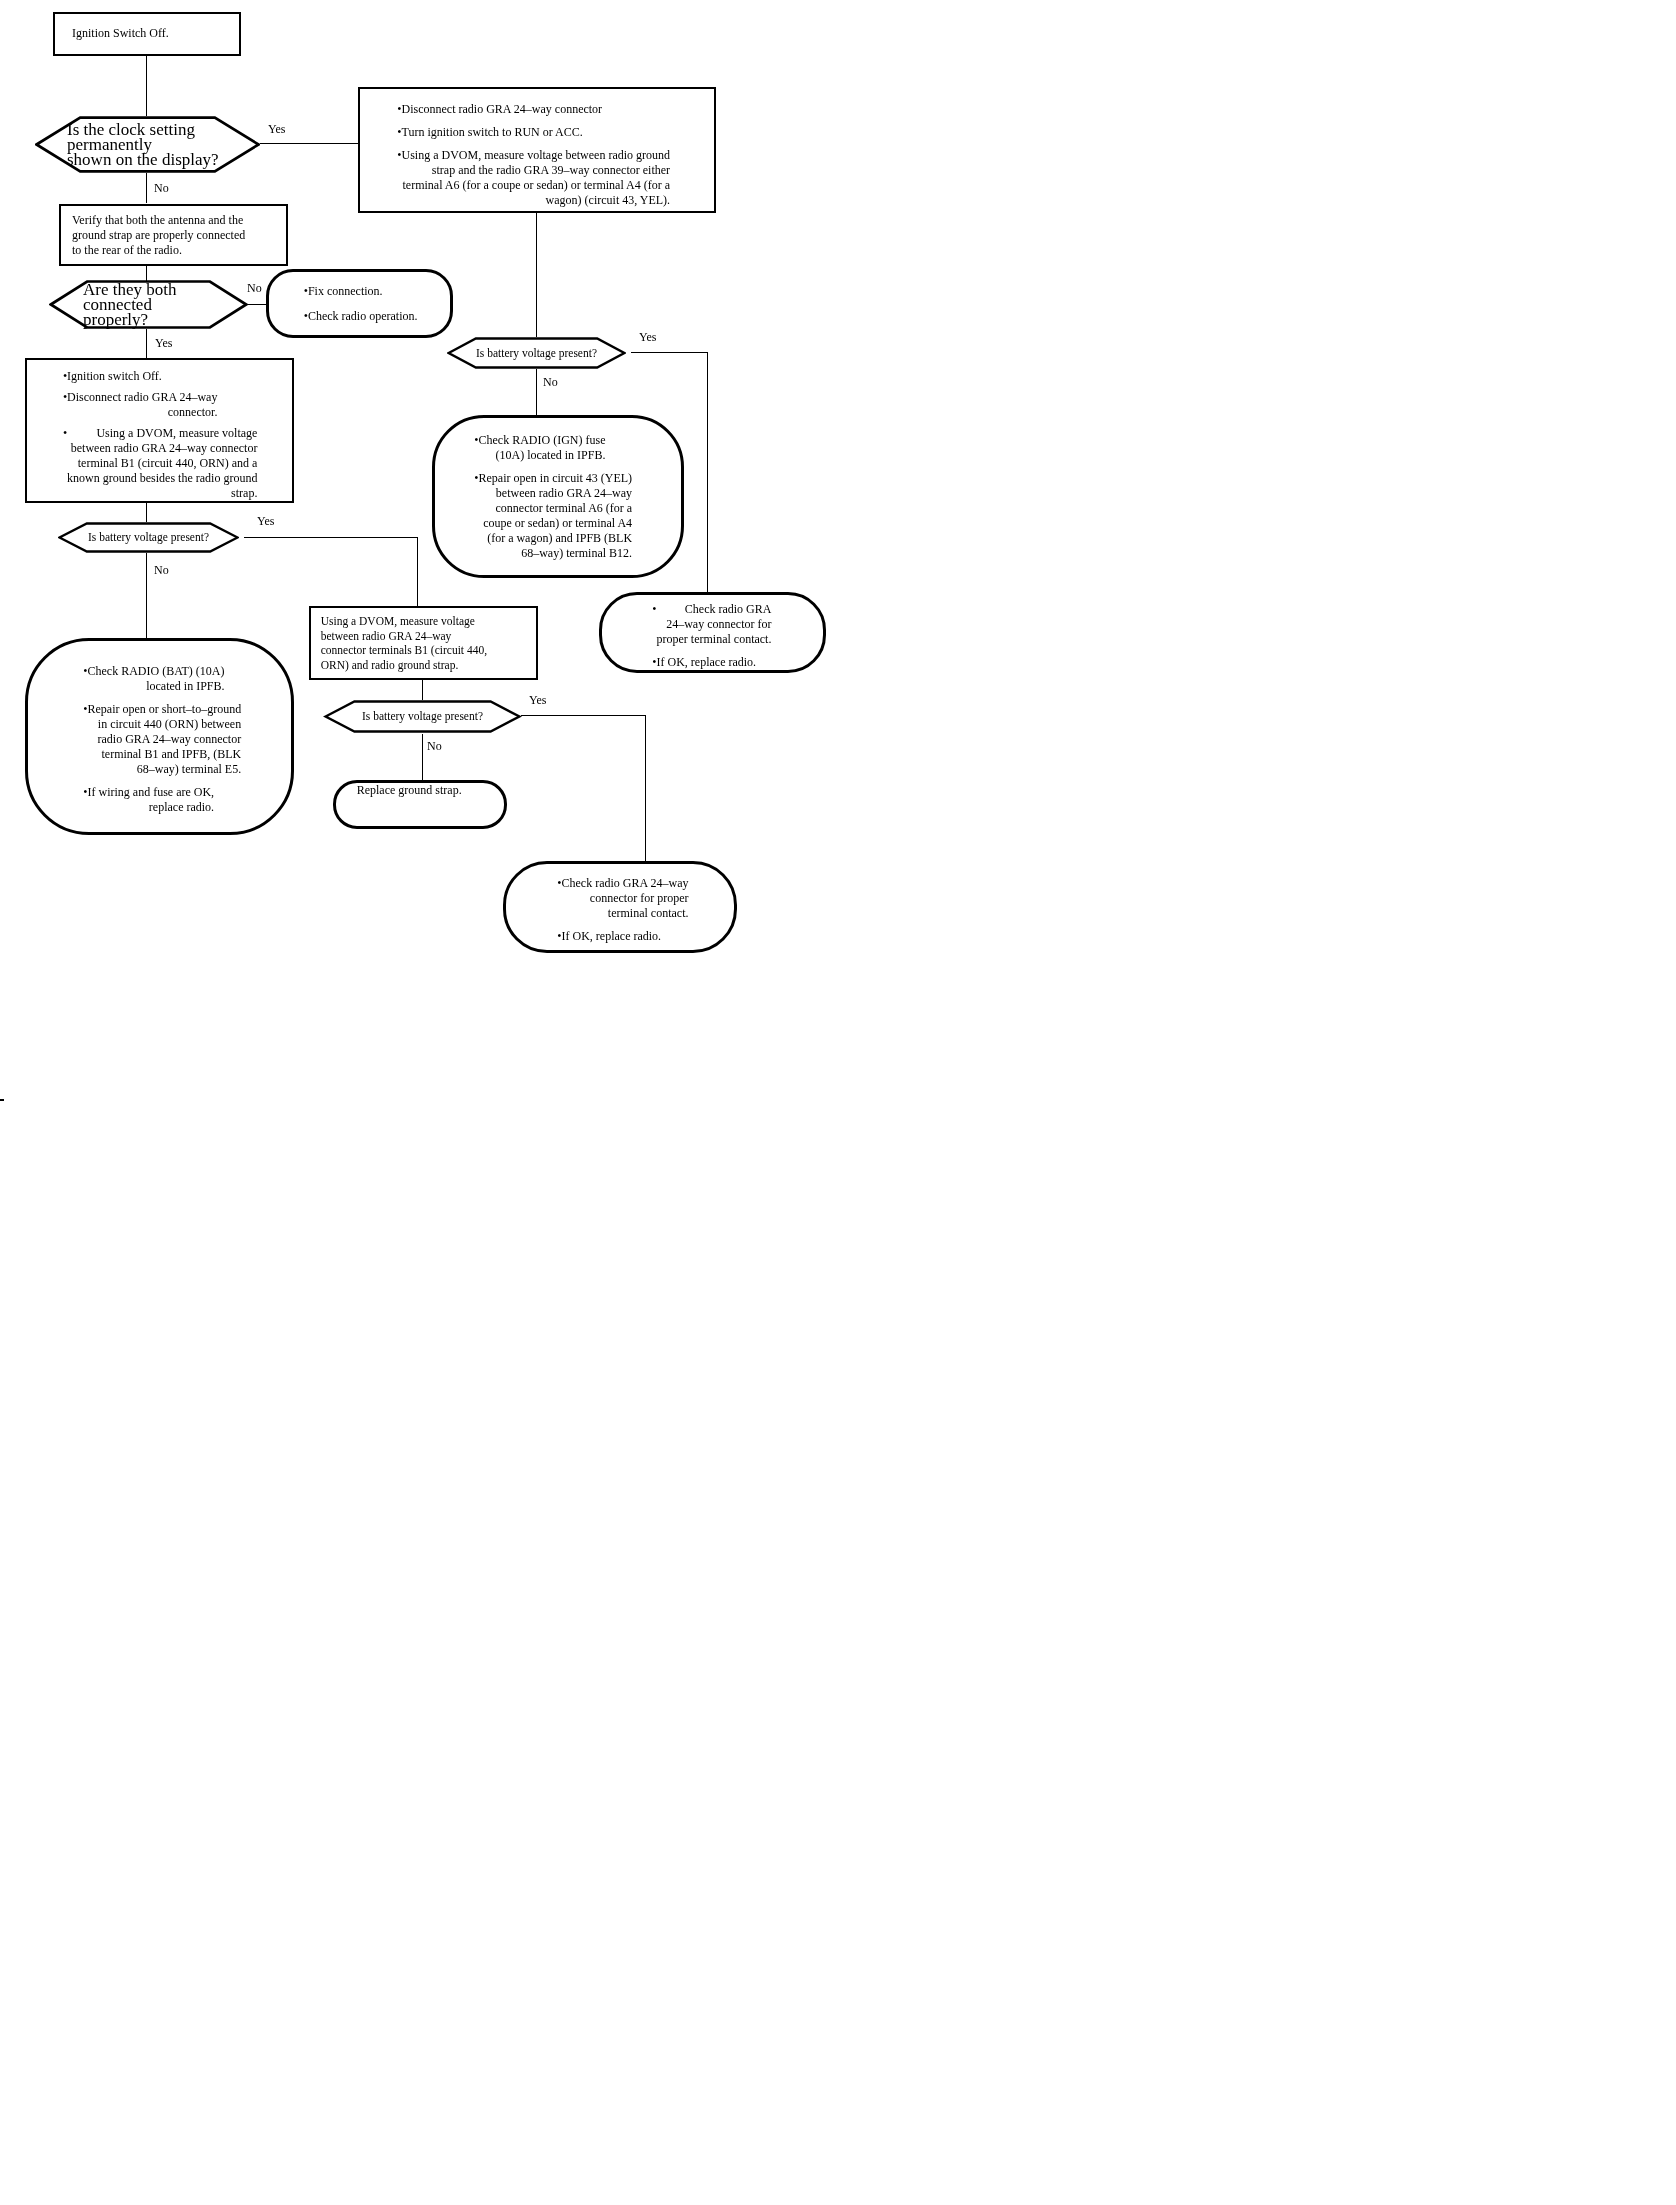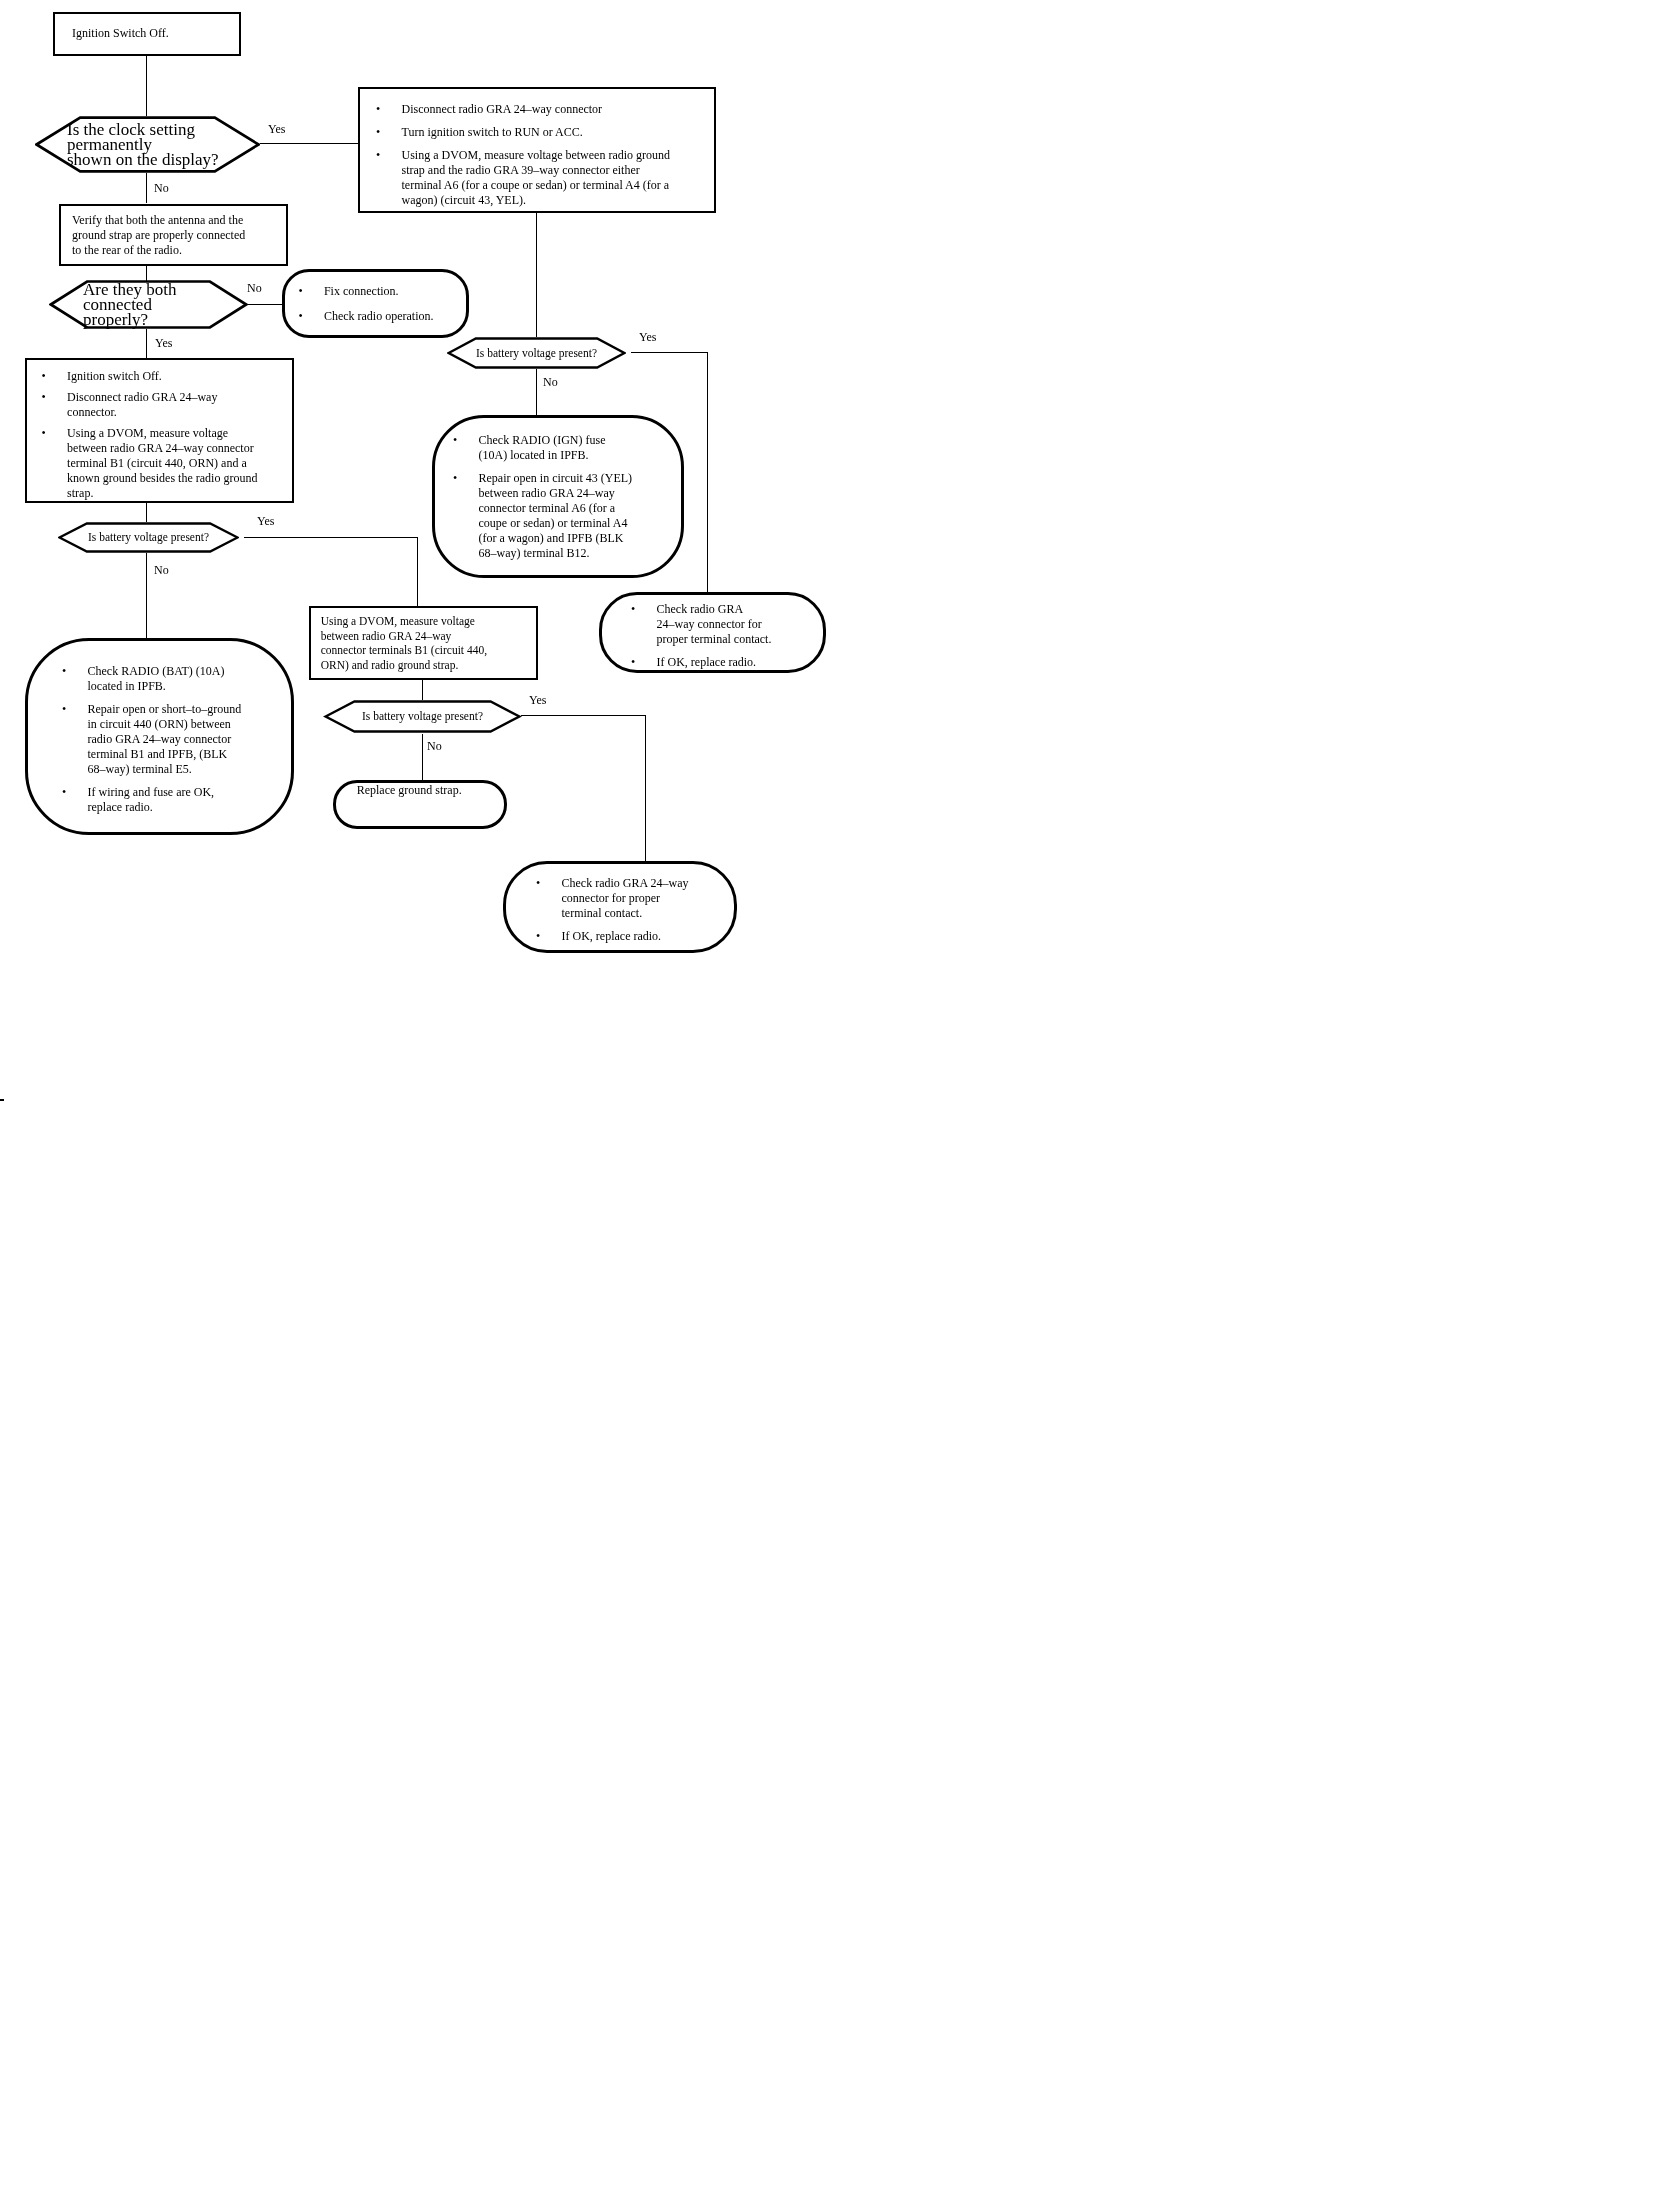--- a/index.html
+++ b/index.html
@@ -4,21 +4,21 @@
 <style>
   html,body{margin:0;padding:0;background:#ffffff;}
   .canvas{
     position:relative;width:838px;height:1103px;background:#fff;
     font-family:"Liberation Serif", serif;color:#000;padding-left:12px;
   }
   .node{position:absolute;box-sizing:border-box;background:#fff;}
   .rectbox{border:2.4px solid #000;}
   .roundbox{border:3px solid #000;}
   .txt{font-size:12px;line-height:15px;white-space:pre-line;}
-  .brow{display:flex;align-items:flex-start;font-size:12px;line-height:15px;}
+  .brow{display:flex;align-items:flex-start;font-size:12px;line-height:15px;text-align:right;}
   .brow + .brow{margin-top:8px;}
   .brow::before{content:"\2022";flex:0 0 25.5px;font-size:12px;}
   .btxt{white-space:pre-line;}
   .hex{position:absolute;}
   .hex svg{position:absolute;left:0;top:0;display:block;}
   .hextxt{
     position:absolute;left:0;top:0;right:0;bottom:0;
     display:flex;align-items:center;
     font-size:17px;line-height:15px;white-space:pre-line;
   }
@@ -89,21 +89,21 @@
   <div class="hex" style="left:49px;top:280px;width:199px;height:49px;">
     <svg width="199" height="49" viewBox="0 0 327 81">
       <polygon points="2,40.5 62,2.5 265,2.5 325,40.5 265,78.5 62,78.5" fill="#fff" stroke="#000" stroke-width="4.5"></polygon>
     </svg>
     <div class="hextxt" style="padding:0 18px 0 34px;">Are they both connected
 properly?</div>
   </div>
   <span class="lbl" style="left:247px;top:282px;">No</span>
   <span class="lbl" style="left:155px;top:337px;">Yes</span>
 
-  <div class="node roundbox" style="left:282px;top:269px;width:187px;height:69px;border-radius:27px;padding:12px 6px 4.9px 13.4px;">
+  <div class="node roundbox" style="left:266px;top:269px;width:187px;height:69px;border-radius:27px;padding:12px 6px 4.9px 13.4px;">
     <div class="brow" style="margin-top:0;">
         <span class="btxt">Fix connection.</span>
       </div>
     <div class="brow" style="margin-top:10.3px;">
         <span class="btxt">Check radio operation.</span>
       </div>
   </div>
 
   <div class="node rectbox" style="left:25px;top:358px;width:269px;height:145px;padding:8.5px 11px 4.9px 14.6px;">
     <div class="brow" style="margin-top:0;">

